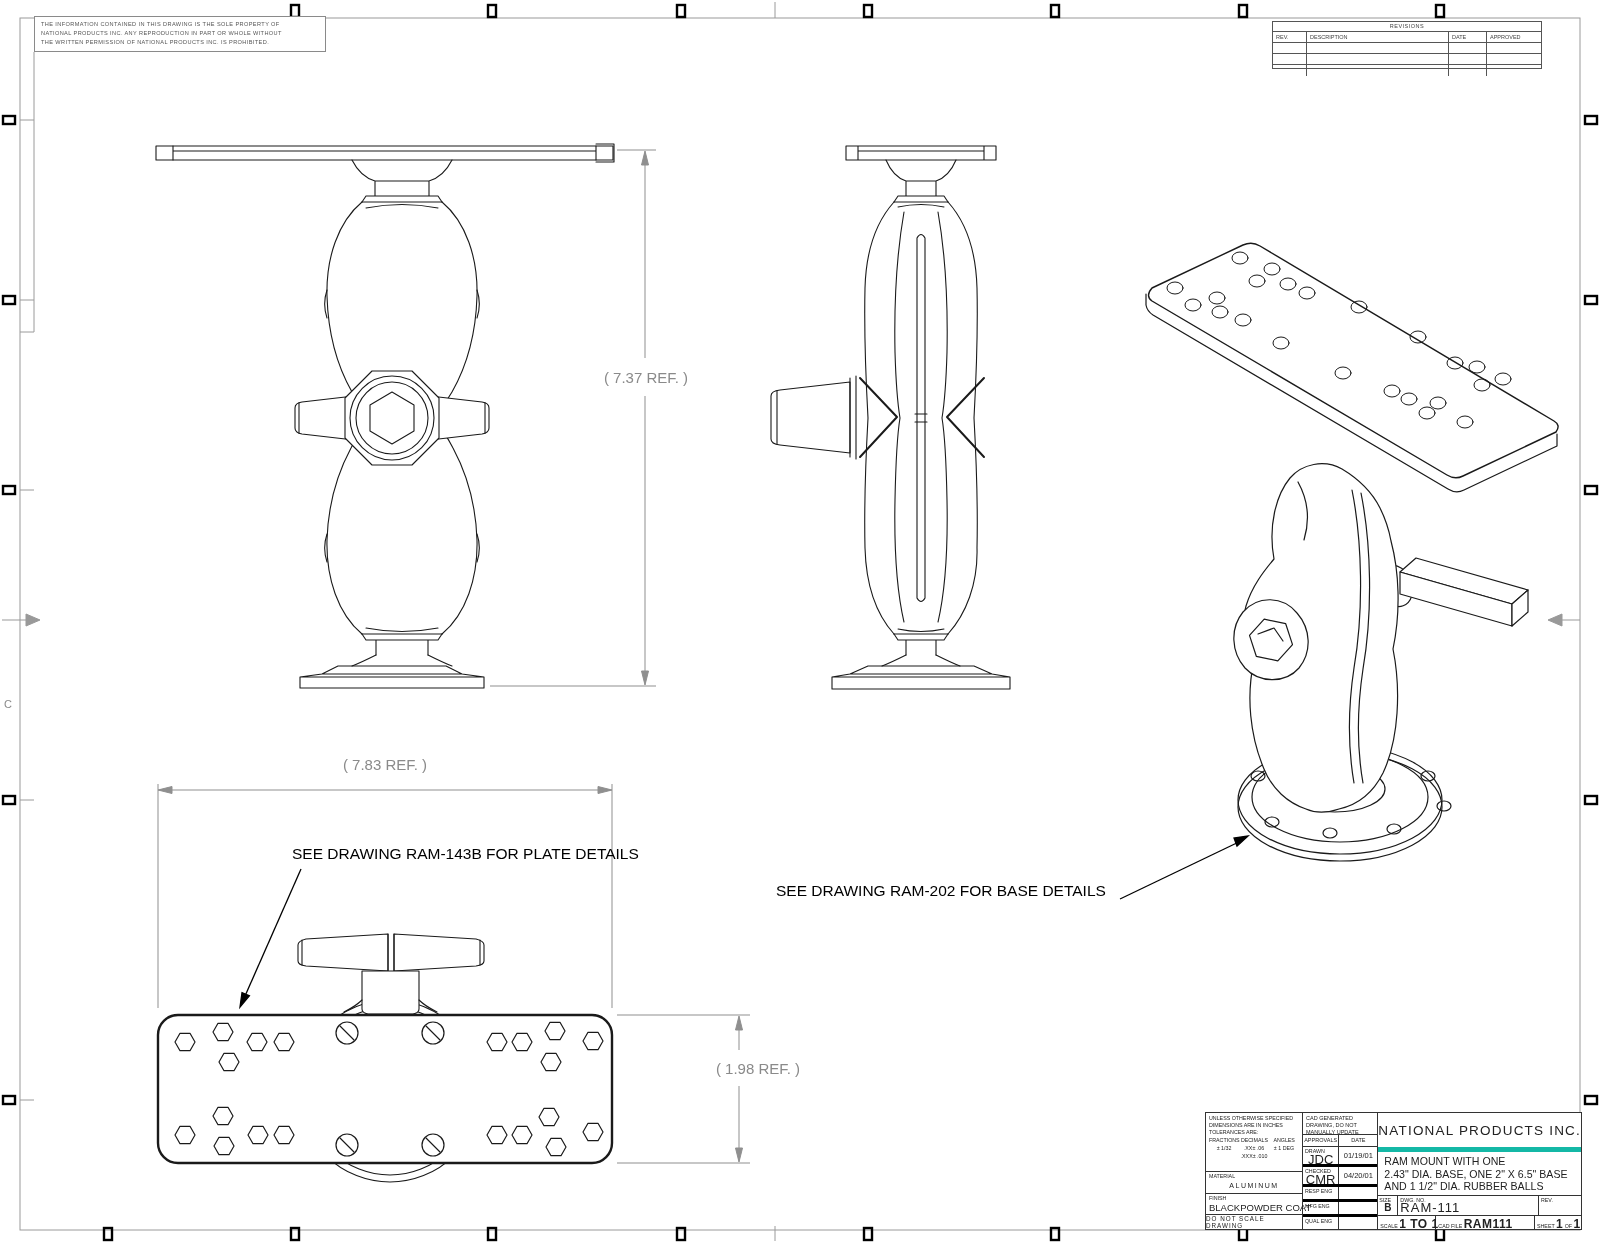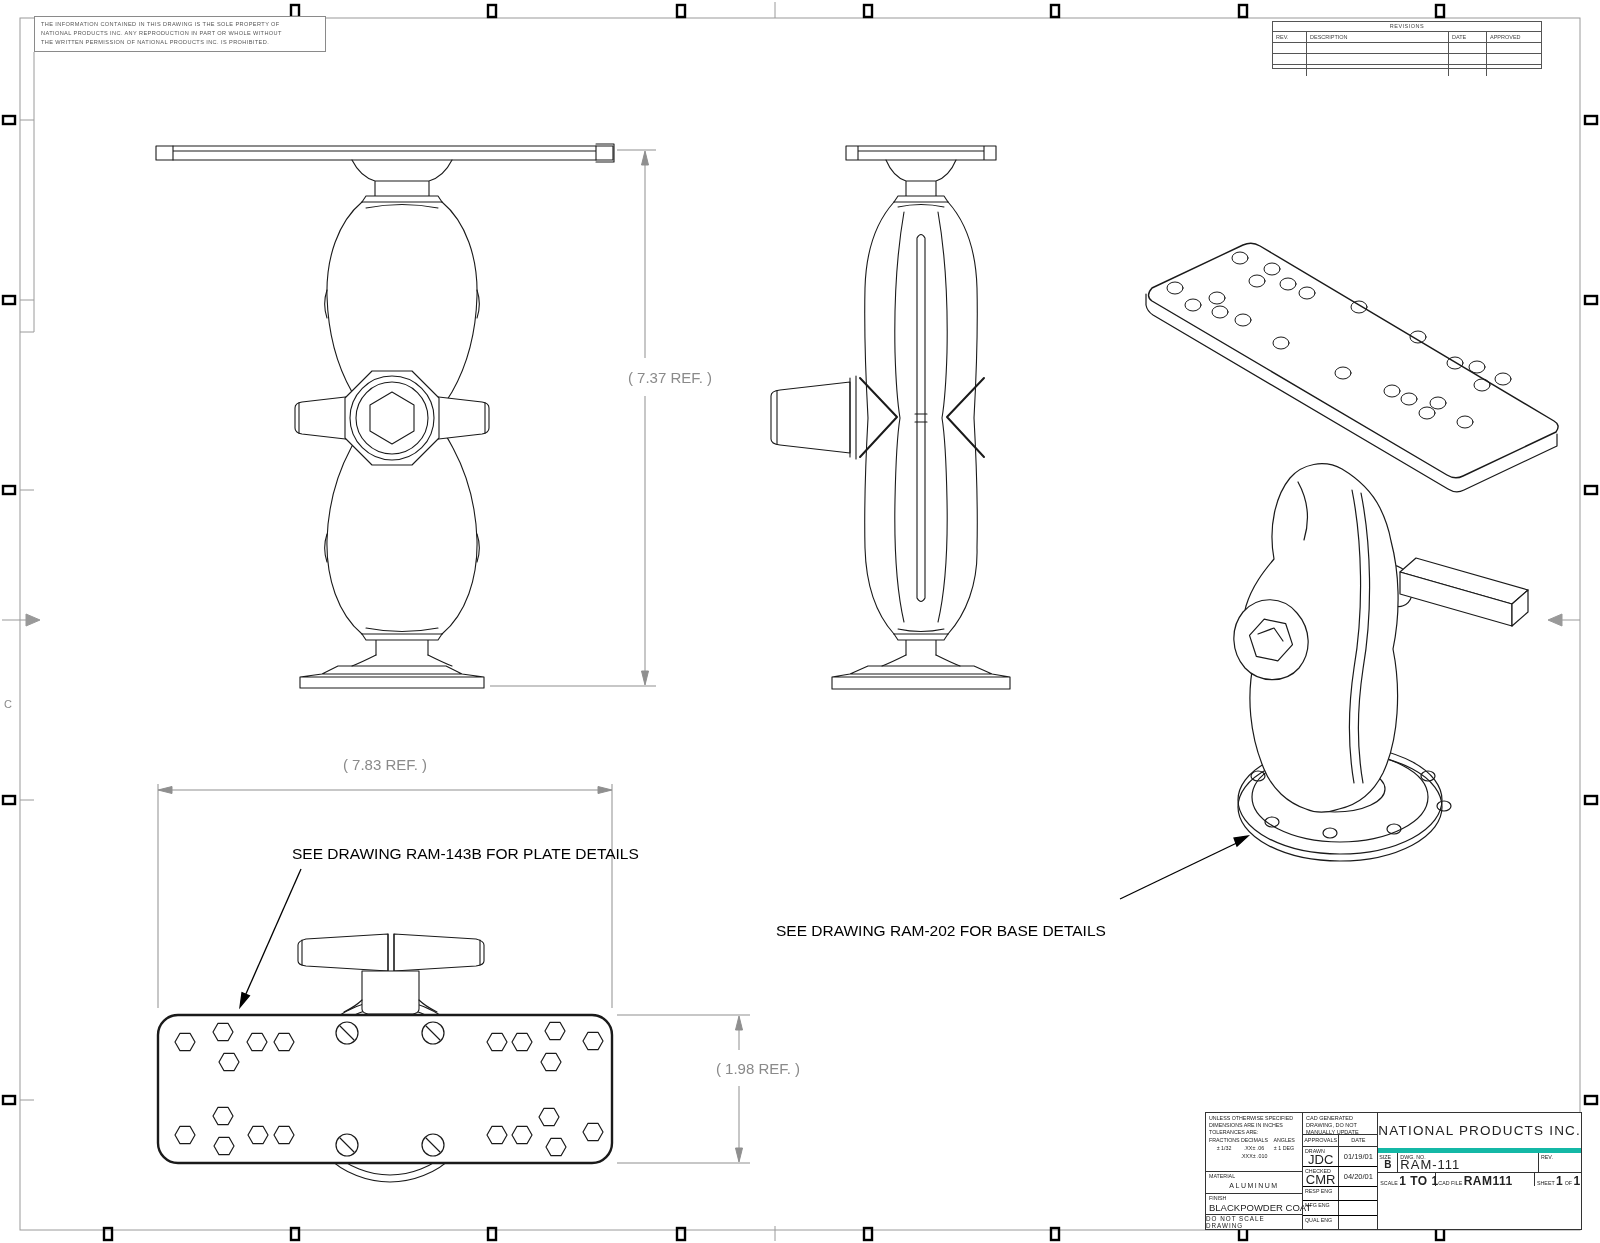--- a/index.html
+++ b/index.html
@@ -46,21 +46,21 @@
   .finbox{height:21px;border-bottom:1px solid #333;padding:1px 3px;}
   .dnsbox{height:14px;display:flex;align-items:center;justify-content:center;
           font-size:6.3px;letter-spacing:1px;}
   .minilabel{font-size:5.3px;display:block;}
   .matval{display:block;text-align:center;font-size:7px;letter-spacing:1.5px;margin-top:3px;}
   .finval{display:block;text-align:center;font-size:9.5px;margin-top:1px;white-space:nowrap;}
   .cadnote{height:22px;border-bottom:1px solid #333;padding:2px 3px;font-size:5.5px;line-height:7px;}
   .aphead{height:12px;border-bottom:1px solid #333;display:flex;font-size:5.5px;}
   .aphead .a{flex:1;border-right:1px solid #333;text-align:center;line-height:11px;}
   .aphead .d{width:38px;text-align:center;line-height:11px;}
-  .aprow{display:flex;border-bottom:1px solid #000000;}
+  .aprow{display:flex;border-bottom:3px solid #000000;}
   .aprow:last-child{border-bottom:none;}
   .aprow .a{flex:1;border-right:1px solid #333;padding:1px 2px;position:relative;}
   .aprow .d{width:38px;font-size:7.5px;display:flex;align-items:center;justify-content:center;}
   .aprow.big{height:20px;}
   .aprow.sm{flex:1;}
   .apname{display:block;text-align:center;font-size:13px;margin-top:-2px;}
   .company{height:40px;border-bottom:5px solid #14b8a6;display:flex;align-items:center;
            justify-content:center;font-size:13.5px;letter-spacing:1.2px;white-space:nowrap;}
   .title3{height:44px;border-bottom:1px solid #333;padding:3px 6px;font-size:10.6px;
           line-height:12.5px;white-space:nowrap;}
@@ -333,26 +333,26 @@
     <div class="rev-row">
         <div class="rc c0"></div>
         <div class="rc c1"></div>
         <div class="rc c2"></div>
         <div class="rc c3"></div>
       </div>
   </div>
 
   <div class="abs zone" style="left:4px;top:698px;">C</div>
 
-  <div class="abs dim" style="left:670px;top:377px;">( 7.37 REF. )</div>
+  <div class="abs dim" style="left:646px;top:377px;">( 7.37 REF. )</div>
   <div class="abs dim" style="left:385px;top:764px;">( 7.83 REF. )</div>
   <div class="abs dim" style="left:758px;top:1068px;text-align:right;">( 1.98 REF. )</div>
 
   <div class="abs callout" style="left:292px;top:845px;">SEE DRAWING RAM-143B FOR PLATE DETAILS</div>
-  <div class="abs callout" style="left:776px;top:922px;">SEE DRAWING RAM-202 FOR BASE DETAILS</div>
+  <div class="abs callout" style="left:776px;top:882px;">SEE DRAWING RAM-202 FOR BASE DETAILS</div>
 
   <div class="abs tb">
     <div class="tb-colA">
       <div class="tolbox">
         <div>UNLESS OTHERWISE SPECIFIED</div>
         <div>DIMENSIONS ARE IN INCHES</div>
         <div>TOLERANCES ARE:</div>
         <div class="tolrow">
           <span>FRACTIONS</span>
           <span>DECIMALS</span>
@@ -411,20 +411,25 @@
       <div class="aprow sm">
         <div class="a">
             <span class="minilabel">QUAL ENG</span>
           </div>
         <div class="d"></div>
       </div>
     </div>
 
     <div class="tb-colC">
       <div class="company">NATIONAL PRODUCTS INC.</div>
+      <div class="title3">
+        <div>RAM MOUNT WITH ONE</div>
+        <div>2.43" DIA. BASE, ONE 2" X 6.5" BASE</div>
+        <div>AND 1 1/2" DIA. RUBBER BALLS</div>
+      </div>
       <div class="dwgrow">
         <div class="size">
             <span class="minilabel">SIZE</span>
           <span class="sizeval">B</span>
           </div>
         <div class="dwg">
             <span class="minilabel">DWG. NO.</span>
           <span class="dwgval">RAM-111</span>
           </div>
         <div class="rev">

